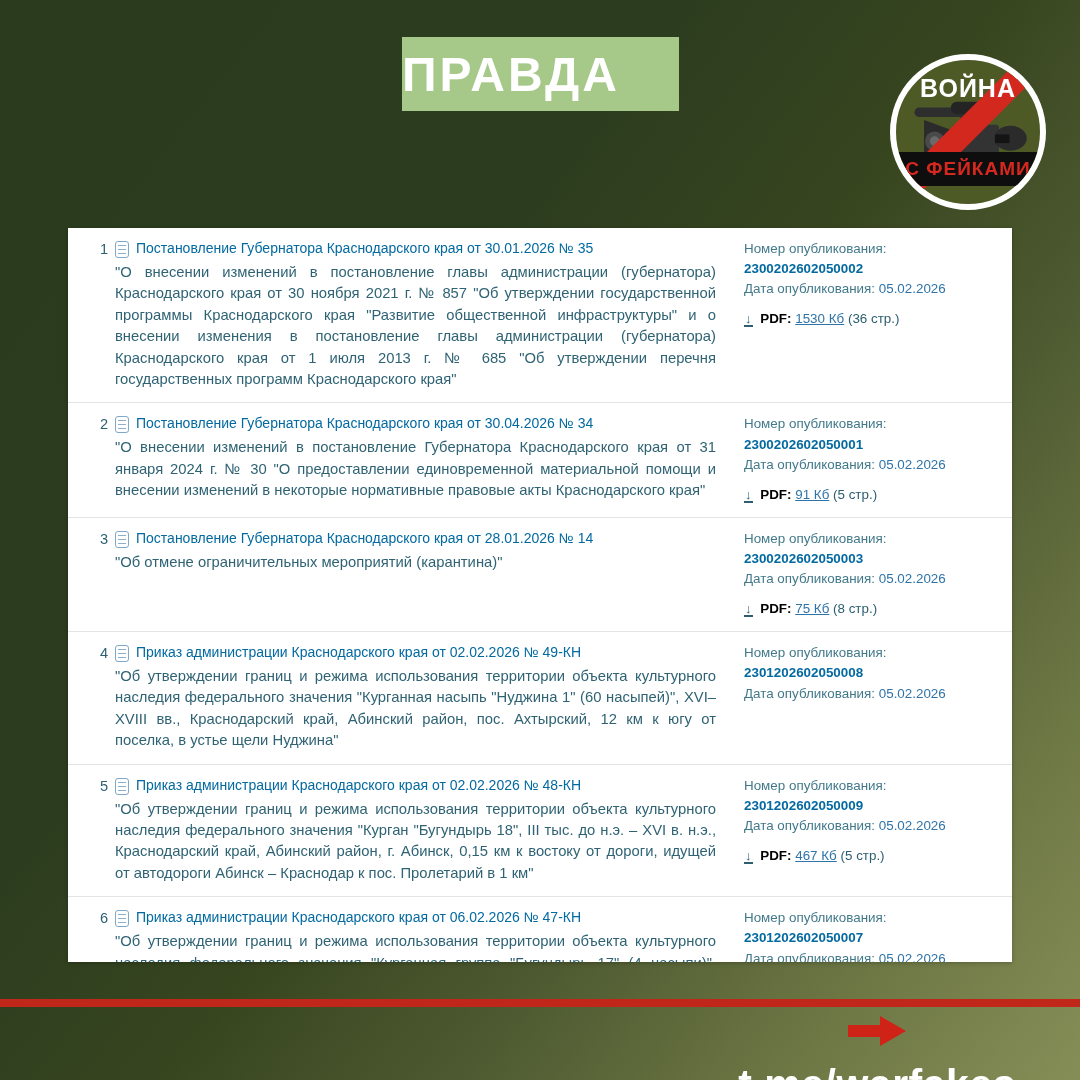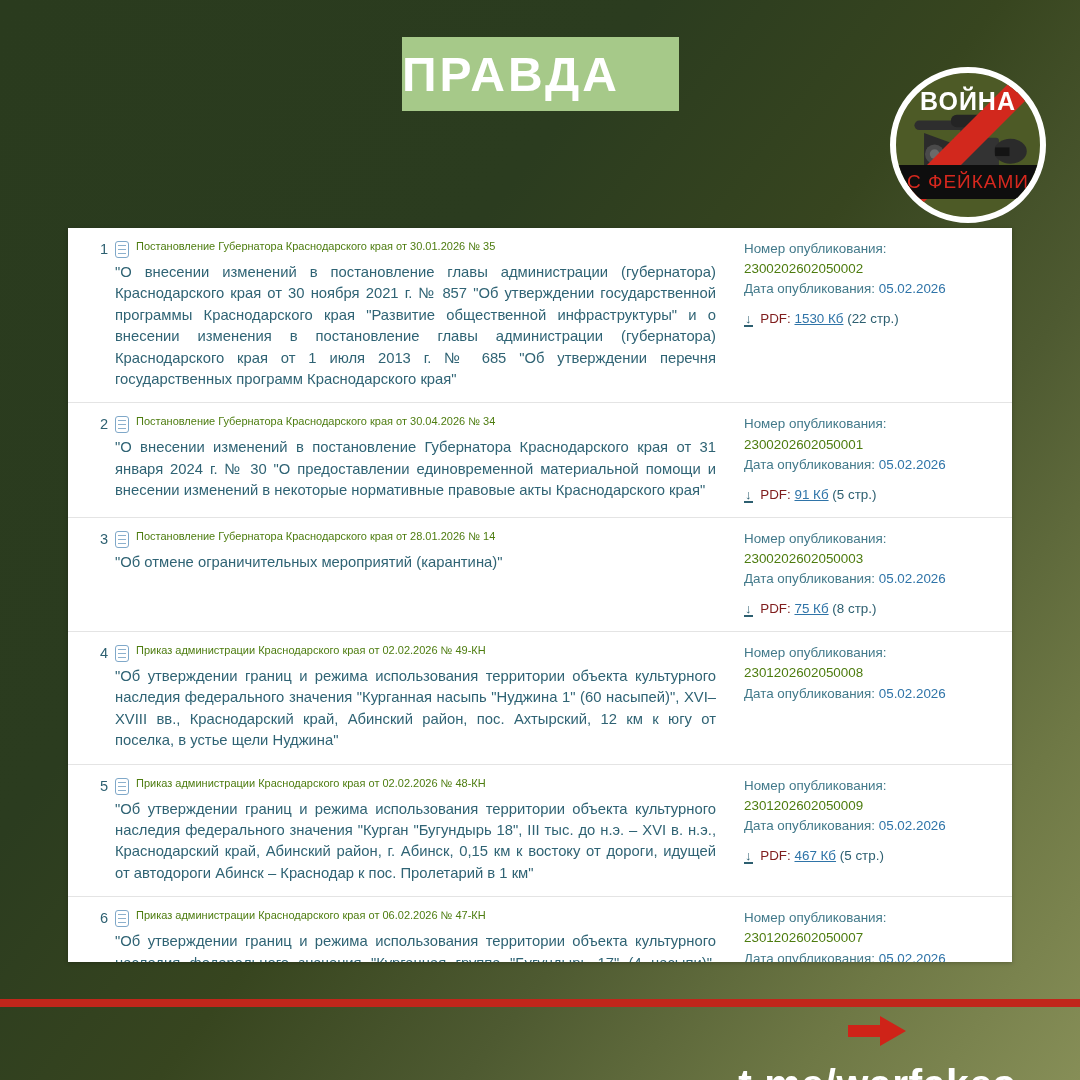--- a/index.html
+++ b/index.html
@@ -11,71 +11,71 @@
 
   
   .banner{
     position:absolute;left:402px;top:37px;width:277px;height:74px;
     background:#a6c989;display:flex;align-items:center;justify-content:flex-start;
   }
   .banner-text{color:#ffffff;font-size:48px;font-weight:bold;letter-spacing:3px;}
 
   
   .logo{
-    position:absolute;left:890px;top:67px;width:156px;height:156px;border-radius:50%;
+    position:absolute;left:890px;top:54px;width:156px;height:156px;border-radius:50%;
     background:#4d5a26;border:6px solid #ffffff;box-sizing:border-box;overflow:hidden;
   }
   .logo-stripe{
     position:absolute;left:50%;top:47%;width:230px;height:24px;background:#d2281d;
     transform:translate(-50%,-50%) rotate(-45deg);z-index:3;
   }
   .logo-top-text{
     position:absolute;top:14px;left:0;right:0;text-align:center;z-index:4;
     color:#ffffff;font-weight:bold;font-size:25px;letter-spacing:1px;
   }
   .logo-cam{position:absolute;left:14px;top:36px;z-index:2;}
   .logo-band{
     position:absolute;left:-8px;right:-8px;bottom:18px;height:34px;background:#0e0e0e;
     display:flex;align-items:center;justify-content:center;z-index:5;
   }
-  .logo-band-text{color:#d6281e;font-weight:normal;font-size:19px;letter-spacing:1px;}
+  .logo-band-text{color:#d6281e;font-weight:bold;font-size:19px;letter-spacing:1px;}
 
   
   .panel{
     position:absolute;left:68px;top:228px;width:944px;height:734px;background:#ffffff;
     overflow:hidden;box-shadow:0 1px 4px rgba(0,0,0,0.25);
   }
   .doc-row{display:flex;padding:11px 0 12px 0;}
   .doc-row + .doc-row{border-top:1px solid #e4e4e4;}
   .row-main{width:676px;box-sizing:border-box;padding:0 28px 0 26px;flex:none;}
   .row-head{display:flex;gap:7px;align-items:flex-start;}
   .row-num{flex:none;width:14px;text-align:right;color:#2d6071;font-size:14.6px;line-height:1.42;}
   .doc-icon{
     flex:none;width:14px;height:17px;margin-top:2px;border:1.5px solid #7fa8c9;border-radius:3px;
     background:#fff;position:relative;box-sizing:border-box;
   }
   .doc-icon::before{
     content:"";position:absolute;left:2px;right:2px;top:3px;height:9px;
     background:repeating-linear-gradient(to bottom,#8cb0cc 0 1.5px,transparent 1.5px 3.8px);
   }
-  .row-title{color:#4d7c0f;font-size:11px;line-height:1.42;}
+  .row-title{color:#0369a1;font-size:14px;line-height:1.42;}
   .row-desc{
     margin-left:21px;margin-top:2px;color:#2f6374;font-size:14.8px;line-height:1.45;
     text-align:justify;
   }
   .row-meta{flex:1;padding-right:18px;font-size:13.4px;line-height:1.5;}
   .meta-label{color:#42798a;}
-  .meta-num{color:#4d7c0f;font-weight:normal;}
+  .meta-num{color:#0369a1;font-weight:bold;}
   .meta-date{color:#2f74a8;}
   .pdf-line{margin-top:10px;color:#2d5f70;}
   .dl-icon{
     display:inline-block;border-bottom:2px solid #2d5f70;line-height:1;padding:0 1px 0px 1px;
     margin-right:4px;color:#2d5f70;font-weight:bold;font-size:13px;
   }
-  .pdf-label{font-weight:normal;color:#7f1d1d;}
+  .pdf-label{font-weight:bold;color:#000000;}
   .pdf-link{color:#2f74a8;text-decoration:underline;cursor:pointer;}
   .pdf-pages{color:#2d5f70;}
 
   
   .footer-line{position:absolute;left:0;top:999px;width:1080px;height:8px;background:#c1261b;}
   .footer-row{position:absolute;top:1016px;right:64px;display:flex;align-items:center;gap:11px;flex-direction:column;}
   .footer-handle{color:#ffffff;font-weight:bold;font-size:41px;letter-spacing:0.5px;}
 </style>
 </head>
 <body>
@@ -129,21 +129,21 @@
         <span class="meta-num">2300202602050002</span>
       </div>
       <div class="meta-line">
         <span class="meta-label">Дата опубликования:</span>
         <span class="meta-date">05.02.2026</span>
       </div>
       <div class="pdf-line">
         <span class="dl-icon">↓</span>
         <span class="pdf-label">PDF:</span>
         <a class="pdf-link">1530 Кб</a>
-        <span class="pdf-pages">(22 стр.)</span>
+        <span class="pdf-pages">(36 стр.)</span>
       </div>
     </div>
   </div>
 
   <div class="doc-row">
     <div class="row-main">
       <div class="row-head">
         <span class="row-num">2</span>
         <span class="doc-icon"></span>
         <span class="row-title">Постановление Губернатора Краснодарского края от 30.04.2026 № 34</span>

